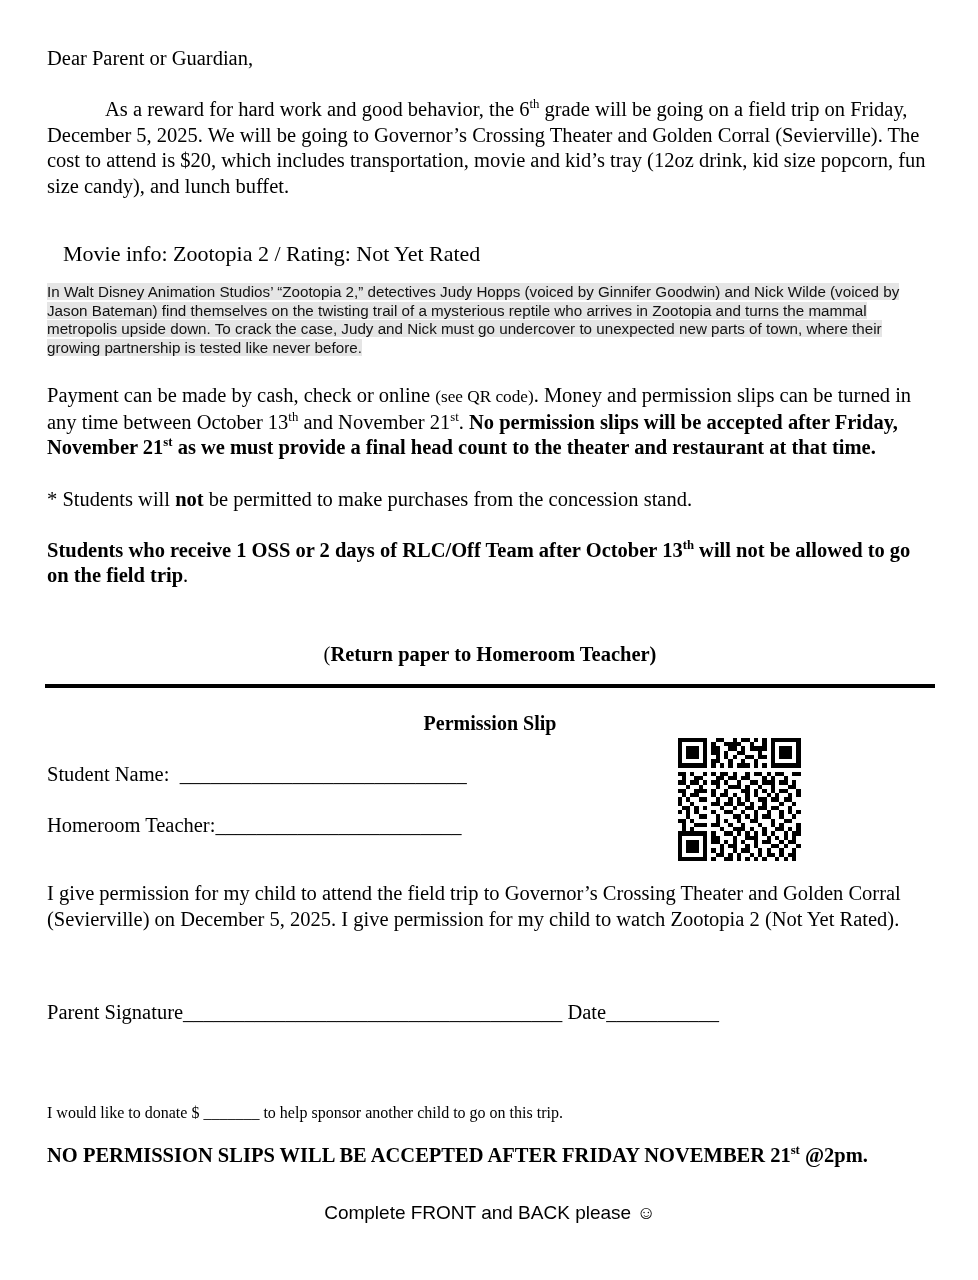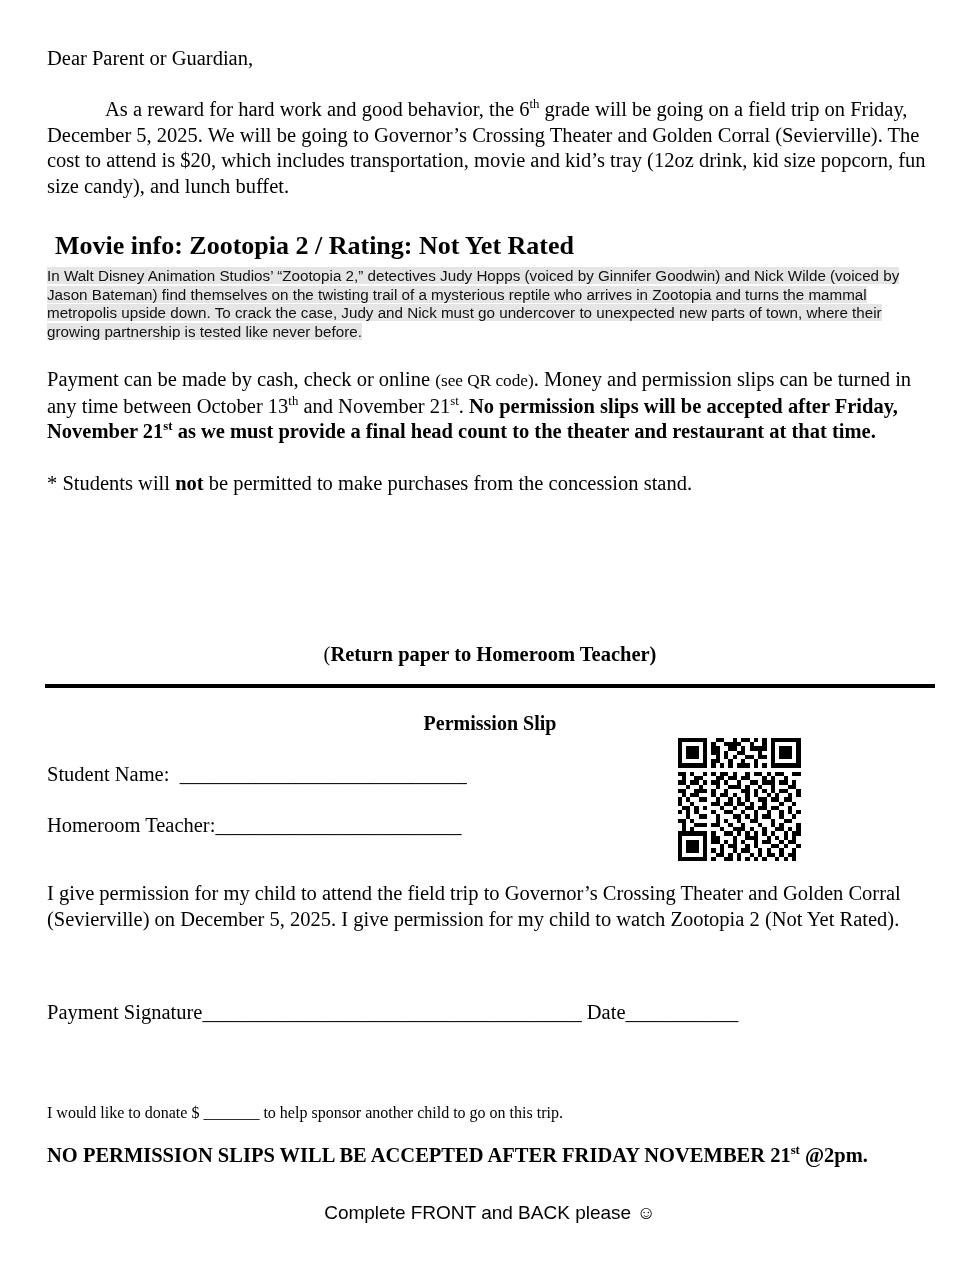--- a/index.html
+++ b/index.html
@@ -41,24 +41,24 @@
     font-size: 0.62em;
     vertical-align: super;
     line-height: 0;
     margin-top: 41px;
   }
   b, .bold { font-weight: bold; }
   .small-inline { font-size: 0.84em; }
 
   
   .movie-head {
-    font-size: 26px;
-    font-weight: bold;
+    font-size: 22px;
+    font-weight: normal;
     line-height: 26px;
-    margin: 8px;
+    margin: 16px;
   }
   
   .synopsis {
     font-family: "Liberation Sans", sans-serif;
     font-size: 15.2px;
     line-height: 18.6px;
     margin: 0;
     text-align: left;
     color: #111111;
   }
@@ -185,20 +185,21 @@
     <div class="spacer-line"></div>
 
     <p class="para"><span>Payment can be made by cash, check or online </span><span class="small-inline">(see QR code)</span><span>. Money and permission slips can be turned in any time between October 13</span><sup>th</sup><span> and November 21</span><sup>st</sup><span>. </span><b>No permission slips will be accepted after Friday, November 21</b><b><sup>st</sup></b><b> as we must provide a final head count to the theater and restaurant at that time.</b></p>
 
     <div class="spacer-line"></div>
 
     <p class="para"><span>* Students will </span><b>not</b><span> be permitted to make purchases from the concession stand.</span></p>
 
     <div class="spacer-line"></div>
 
+    <p class="para"><b>Students who receive 1 OSS or 2 days of RLC/Off Team after October 13</b><b><sup>th</sup></b><b> will not be allowed to go on the field trip</b><span>.</span></p>
 
   </div>
 
   <div class="return-line"><span class="paren-reg">(</span><span>Return paper to Homeroom Teacher)</span></div>
 
   <div class="rule"></div>
 
   <div class="perm-title">Permission Slip</div>
 
   <div class="field-row" id="homeroom-row"><span>Homeroom Teacher:</span><span>________________________</span></div>
@@ -431,21 +432,21 @@
         <rect x="25" y="28" width="1" height="1"></rect>
           <rect x="27" y="28" width="1" height="1"></rect>
       </g>
     </svg>
   </div>
 
   <div class="lower-col">
     <p class="para">I give permission for my child to attend the field trip to Governor’s Crossing Theater and Golden Corral (Sevierville) on December 5, 2025. I give permission for my child to watch Zootopia 2 (Not Yet Rated).</p>
   </div>
 
-  <div class="sig-row"><span>Payment Signature</span><span>_____________________________________</span><span> Date</span><span>___________</span></div>
+  <div class="sig-row"><span>Parent Signature</span><span>_____________________________________</span><span> Date</span><span>___________</span></div>
 
   <div class="donate-row"><span>I would like to donate $ </span><span>_______</span><span> to help sponsor another child to go on this trip.</span></div>
 
   <div class="final-warning"><span>NO PERMISSION SLIPS WILL BE ACCEPTED AFTER FRIDAY NOVEMBER 21</span><sup>st</sup><span> @2pm.</span></div>
 
   <div class="closing">Complete FRONT and BACK please ☺</div>
 
 </div>
 
 </body></html>

